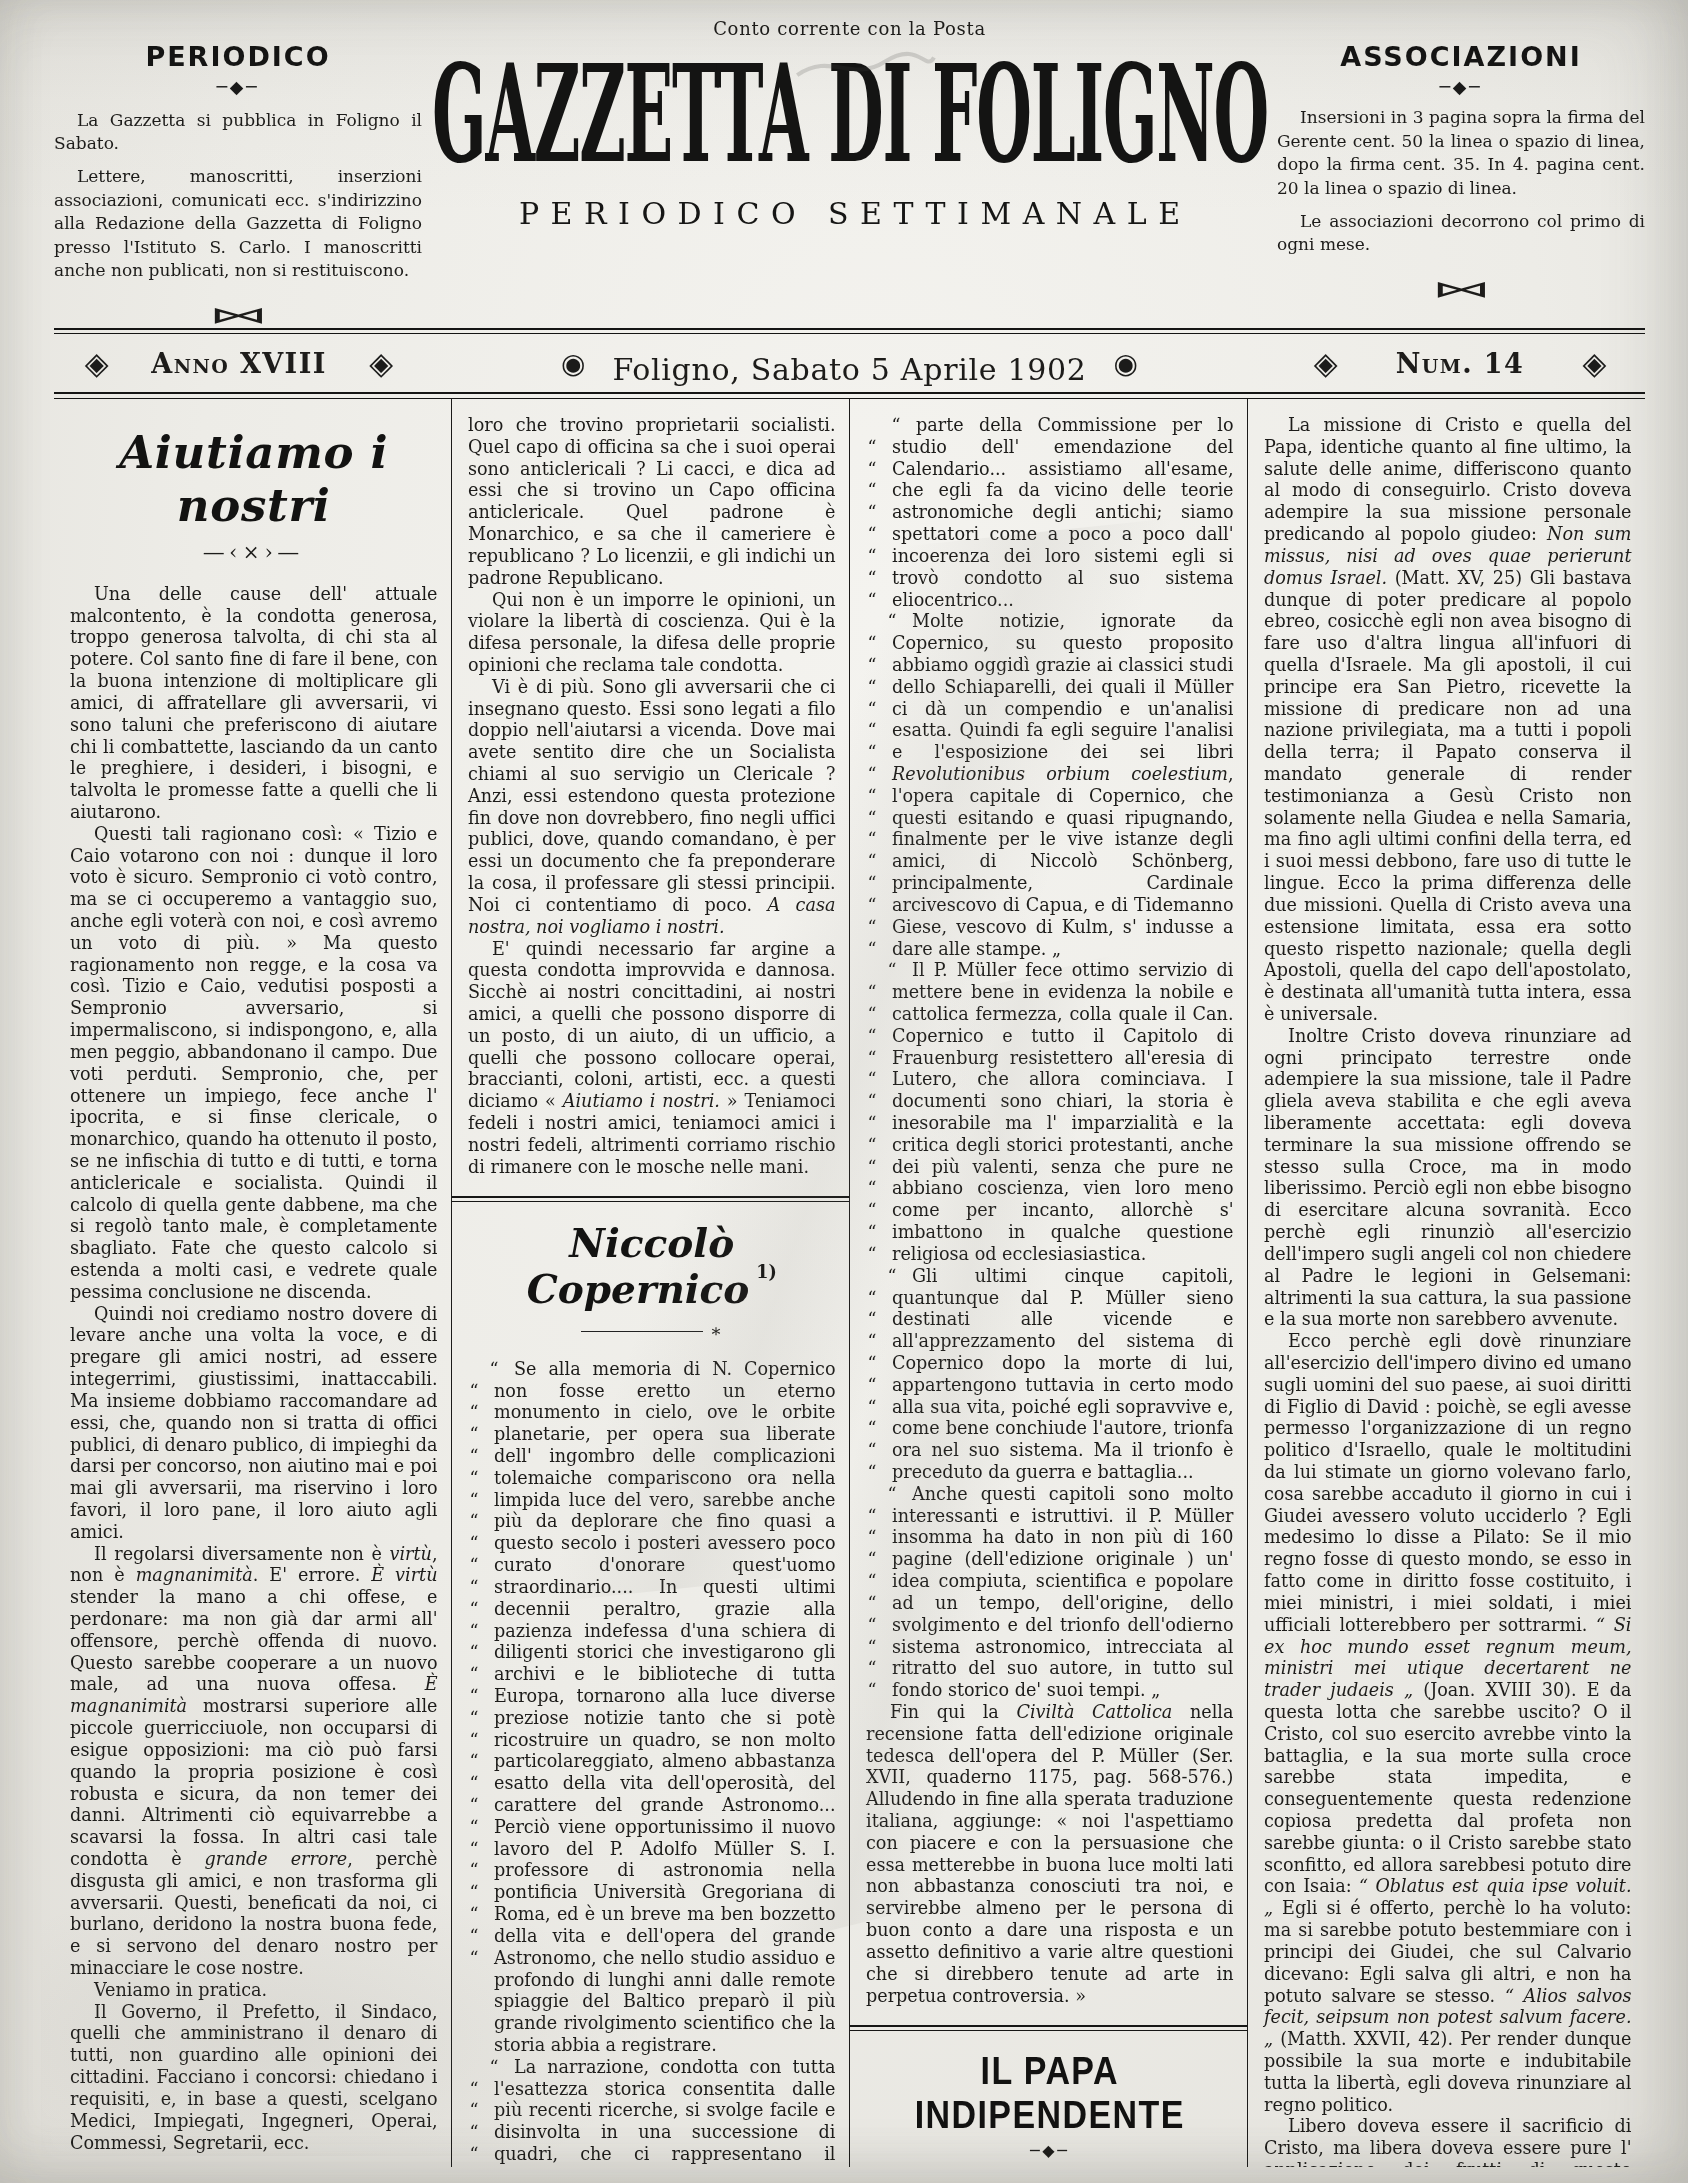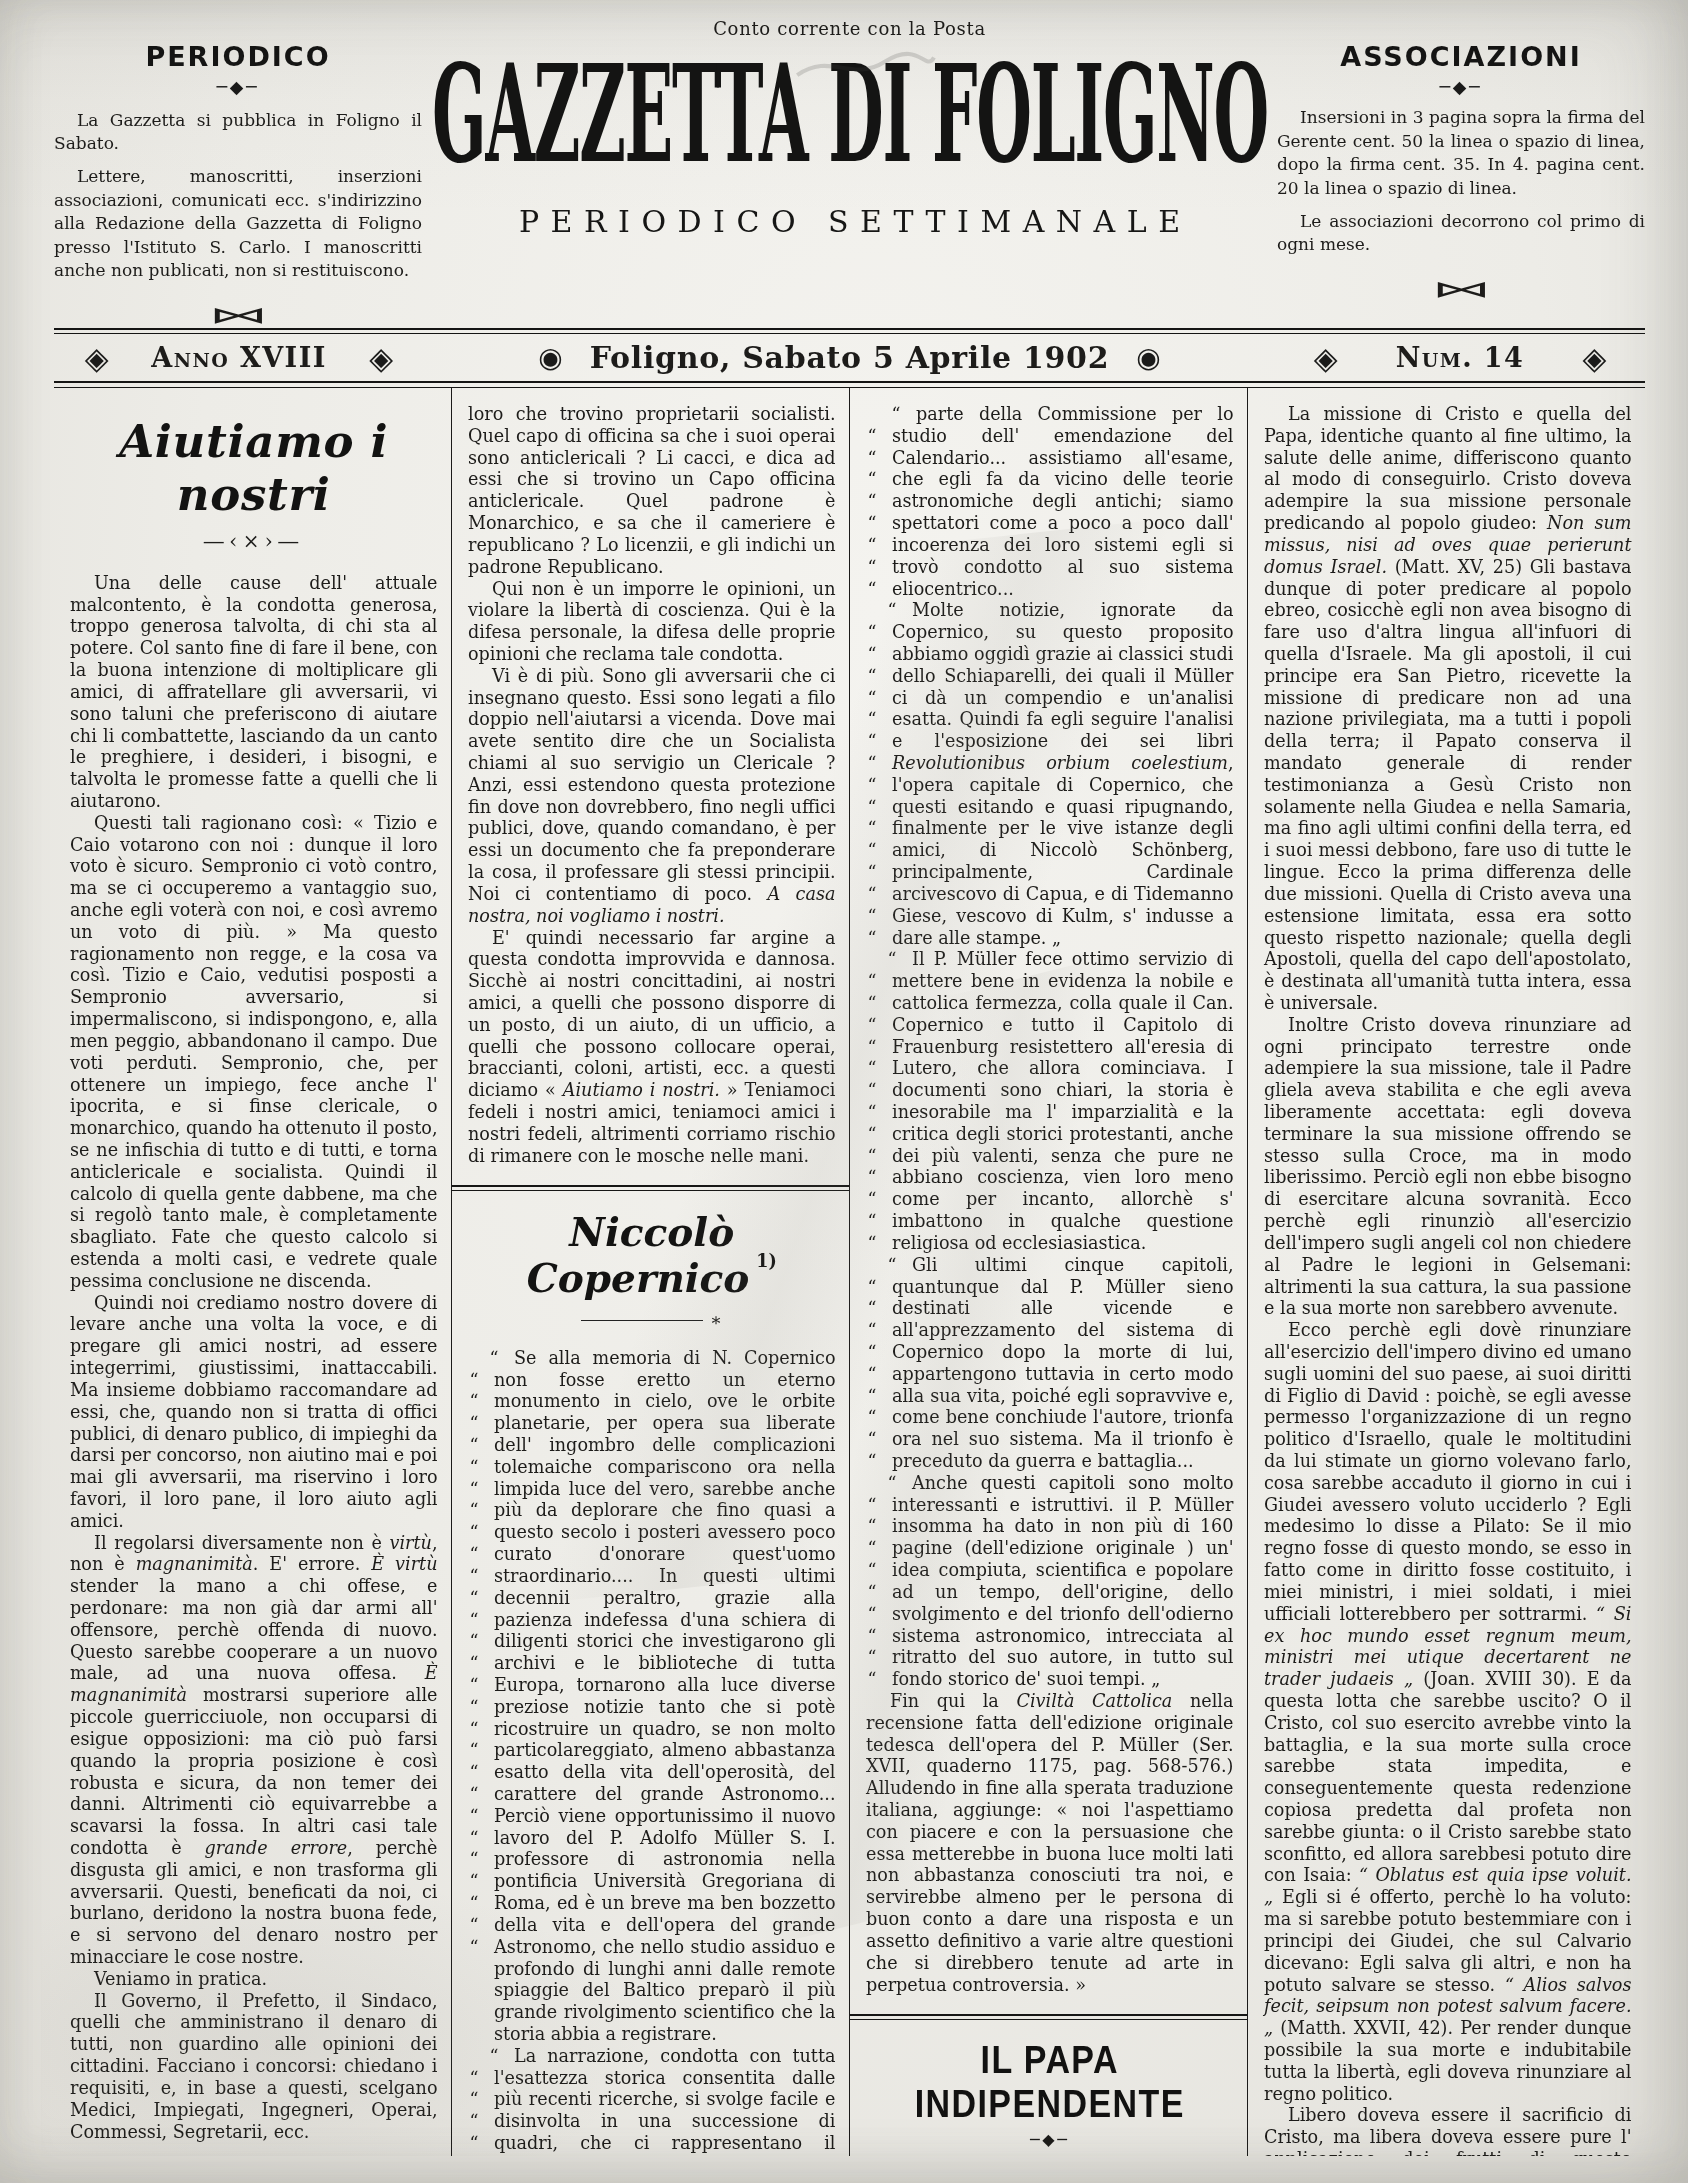--- a/index.html
+++ b/index.html
@@ -36,31 +36,31 @@
   .fleuron { text-align:center; font-size:17.6px; margin-top:5.4px; letter-spacing:2.7px; color:#1a1a19; }
   .side-box p { font-size:17px; line-height:1.38; text-align:justify; text-indent:23px; margin-top:9.5px; }
   .side-box p.first { margin-top:12px; }
   .fish { text-align:center; margin-top:19px; font-size:23px; }
   .fish span { display:inline-block; transform:scaleX(2.6); }
 
   .center-box { flex:1; text-align:center; padding:0 4px; position:relative; }
   .postal { font-size:18px; font-weight:normal; letter-spacing:0.7px; }
   .scribble { position:absolute; left:50%; top:30px; transform:translateX(-40%); opacity:.55; }
   .masthead-svg { margin-top:6.8px; display:inline-block; }
-  .subtitle { font-size:30px; letter-spacing:11.5px; padding-left:11.5px; margin-top:14px; color:#161615; }
+  .subtitle { font-size:30px; letter-spacing:11.5px; padding-left:11.5px; margin-top:6px; color:#161615; }
 
   
   .drule { height:6.8px; border-top:2px solid #151514; border-bottom:1.4px solid #151514; }
   .dateline { display:flex; align-items:center; padding:5.4px 9.5px; }
   .dl-side { display:flex; align-items:center; width:351px; justify-content:space-around; }
   .dl-center { flex:1; display:flex; align-items:center; justify-content:center; gap:27px; }
   .knot { font-size:31px; color:#1b1b1a; }
   .rosette { font-size:28px; color:#1b1b1a; }
   .dl-label { font-variant:small-caps; font-weight:bold; font-size:27px; letter-spacing:1.4px; }
-  .dl-date { font-weight:bold; font-size:30px; letter-spacing:0.7px; }
+  .dl-date { font-weight:normal; font-size:30px; letter-spacing:0.7px;margin-top:12px; }
 
   
   .columns { display:flex; height:1768px; }
   .col { flex:1 1 0; padding:16px 13.5px 0 16px; overflow:hidden; }
   .col + .col { border-left:1.4px solid #1c1b1a; }
   .col p { font-size:17.6px; line-height:1.24; text-align:justify; text-indent:24px; color:#1d1c1a; }
   p.noindent { text-indent:0; }
 
   .art1-title { font-style:italic; font-weight:bold; font-size:45px; text-align:center;
     margin:10.8px 0 1.4px; letter-spacing:0.7px; color:#131312; }

